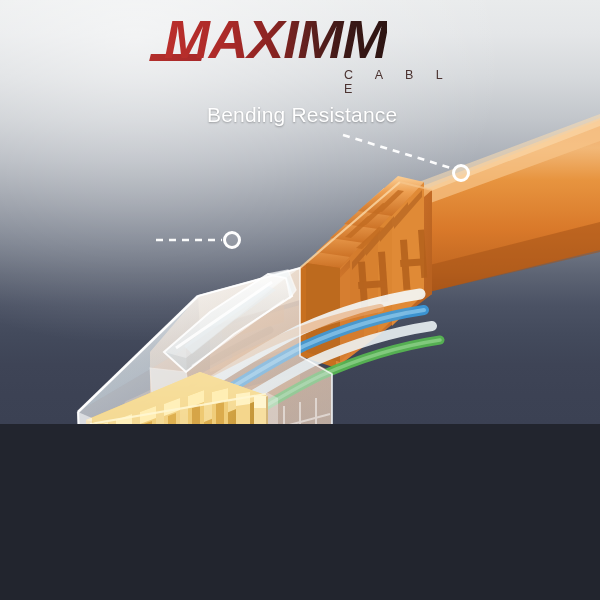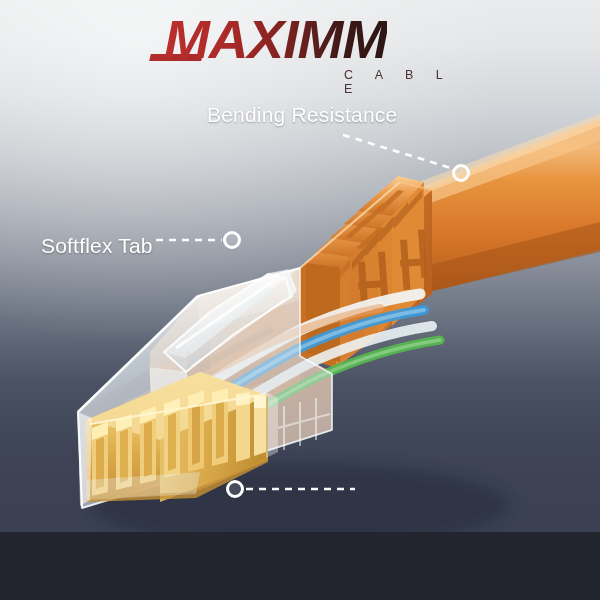--- a/index.html
+++ b/index.html
@@ -3,21 +3,21 @@
 <meta charset="utf-8">
 <style>
   html, body {
     margin: 0;
     padding: 0;
     background: #22252e;
   }
   #stage {
     position: relative;
     width: 600px;
-    height: 532px;
+    height: 424px;
     overflow: hidden;
     font-family: "Liberation Sans", sans-serif;
     background: linear-gradient(to bottom,
       #e9ebec 0%,
       #e4e6e8 8%,
       #d6d9dc 18%,
       #c2c6cb 28%,
       #a9aeb6 38%,
       #8d939e 48%,
       #737a88 57%,
@@ -402,16 +402,15 @@
   </svg>
 
   <div id="logo">
     <div class="logo-underline"></div>
     <div class="logo-word">MAXIMM</div>
     <div class="logo-sub">C A B L E</div>
   </div>
 
   <div class="callout-text" id="label-bending">Bending Resistance</div>
 
-  <div class="callout-text" id="label-softflex">Softflex Tab</div>
 
 
 </div>
 
 </body></html>

